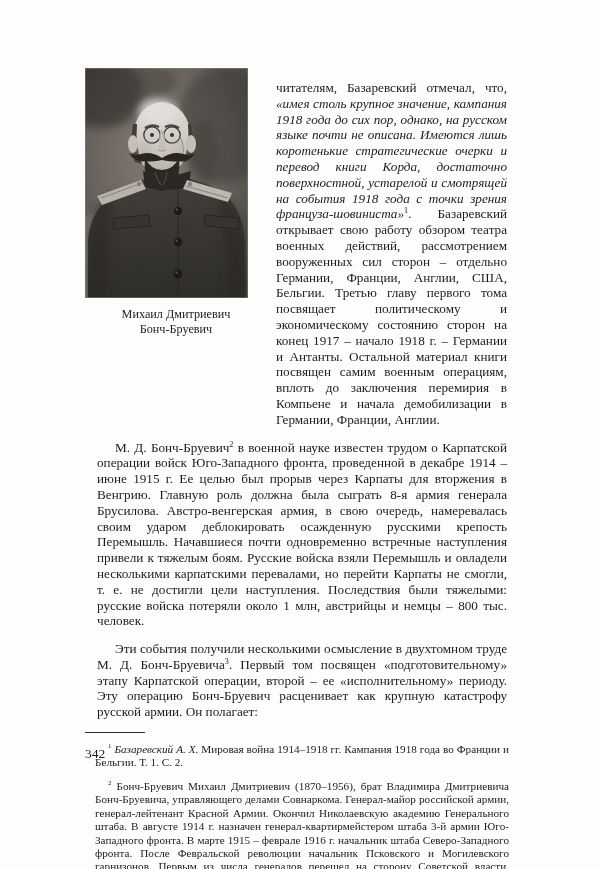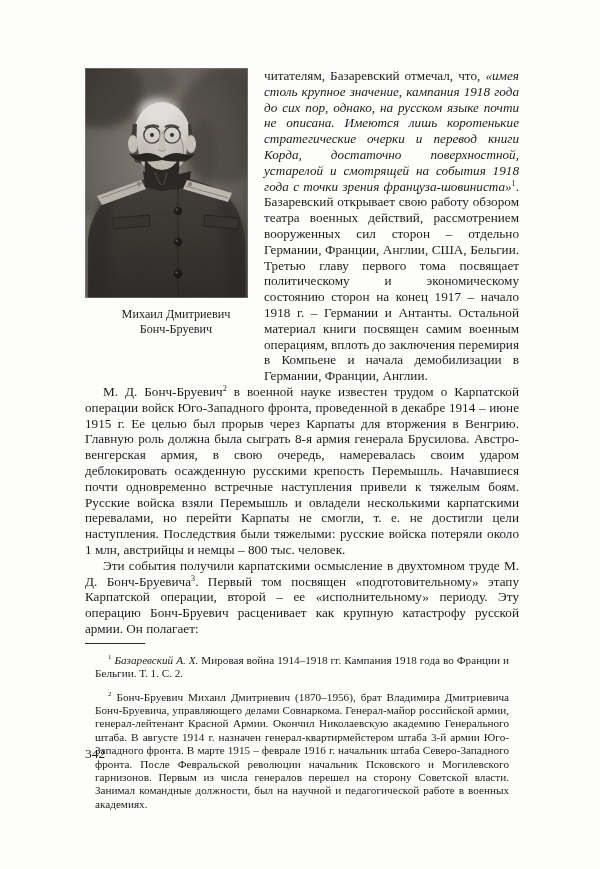--- a/index.html
+++ b/index.html
@@ -32,21 +32,21 @@
     font-size: 12.2px;
     line-height: 15.2px;
     text-align: center;
     color: #232323;
   }
   .col-right {
     margin-left: 179px;
     min-height: 290px;
   }
   p.body-text {
-    margin: 0;
+    margin: 12px;
     font-size: 13.2px;
     line-height: 15.8px;
     text-align: justify;
   }
   p.indent { text-indent: 18px; }
   p.body-text i { font-style: italic; }
   sup.fn-ref {
     font-size: 0.62em;
     line-height: 0;
     vertical-align: super;
@@ -177,21 +177,21 @@
         <span>Бонч-Бруевич</span>
       </figcaption>
     </figure>
 
     <div class="col-right">
       <p class="body-text"><span>читателям, Базаревский отмечал, что, </span><i>«имея столь крупное значение, кампания 1918 года до сих пор, однако, на русском языке почти не описана. Имеются лишь коротенькие стратегические очерки и перевод книги Корда, достаточно поверхностной, устарелой и смотрящей на события 1918 года с точки зрения француза-шовиниста»</i><sup class="fn-ref">1</sup><span>. Базаревский открывает свою работу обзором театра военных действий, рассмотрением вооруженных сил сторон – отдельно Германии, Франции, Англии, США, Бельгии. Третью главу первого тома посвящает политическому и экономическому состоянию сторон на конец 1917 – начало 1918 г. – Германии и Антанты. Остальной материал книги посвящен самим военным операциям, вплоть до заключения перемирия в Компьене и начала демобилизации в Германии, Франции, Англии.</span></p>
     </div>
 
     <p class="body-text indent"><span>М. Д. Бонч-Бруевич</span><sup class="fn-ref">2</sup><span> в военной науке известен трудом о Карпатской операции войск Юго-Западного фронта, проведенной в декабре 1914 – июне 1915 г. Ее целью был прорыв через Карпаты для вторжения в Венгрию. Главную роль должна была сыграть 8-я армия генерала Брусилова. Австро-венгерская армия, в свою очередь, намеревалась своим ударом деблокировать осажденную русскими крепость Перемышль. Начавшиеся почти одновременно встречные наступления привели к тяжелым боям. Русские войска взяли Перемышль и овладели несколькими карпатскими перевалами, но перейти Карпаты не смогли, т. е. не достигли цели наступления. Последствия были тяжелыми: русские войска потеряли около 1 млн, австрийцы и немцы – 800 тыс. человек.</span></p>
 
-    <p class="body-text indent"><span>Эти события получили карпатскими осмысление в двухтомном труде М. Д. Бонч-Бруевича</span><sup class="fn-ref">3</sup><span>. Первый том посвящен «подготовительному» этапу Карпатской операции, второй – ее «исполнительному» периоду. Эту операцию Бонч-Бруевич расценивает как крупную катастрофу русской армии. Он полагает:</span></p>
+    <p class="body-text indent"><span>Эти события получили несколькими осмысление в двухтомном труде М. Д. Бонч-Бруевича</span><sup class="fn-ref">3</sup><span>. Первый том посвящен «подготовительному» этапу Карпатской операции, второй – ее «исполнительному» периоду. Эту операцию Бонч-Бруевич расценивает как крупную катастрофу русской армии. Он полагает:</span></p>
 
     <div class="footnote-rule"></div>
 
     <div class="footnotes">
       <p><sup class="fn-ref">1</sup> <i>Базаревский А. Х.</i><span> Мировая война 1914–1918 гг. Кампания 1918 года во Франции и Бельгии. Т. 1. С. 2.</span></p>
       <p><sup class="fn-ref">2</sup> <i></i><span>Бонч-Бруевич Михаил Дмитриевич (1870–1956), брат Владимира Дмитриевича Бонч-Бруевича, управляющего делами Совнаркома. Генерал-майор российской армии, генерал-лейтенант Красной Армии. Окончил Николаевскую академию Генерального штаба. В августе 1914 г. назначен генерал-квартирмейстером штаба 3-й армии Юго-Западного фронта. В марте 1915 – феврале 1916 г. начальник штаба Северо-Западного фронта. После Февральской революции начальник Псковского и Могилевского гарнизонов. Первым из числа генералов перешел на сторону Советской власти. Занимал командные должности, был на научной и педагогической работе в военных академиях.</span></p>
     </div>
 
   </div>
 

